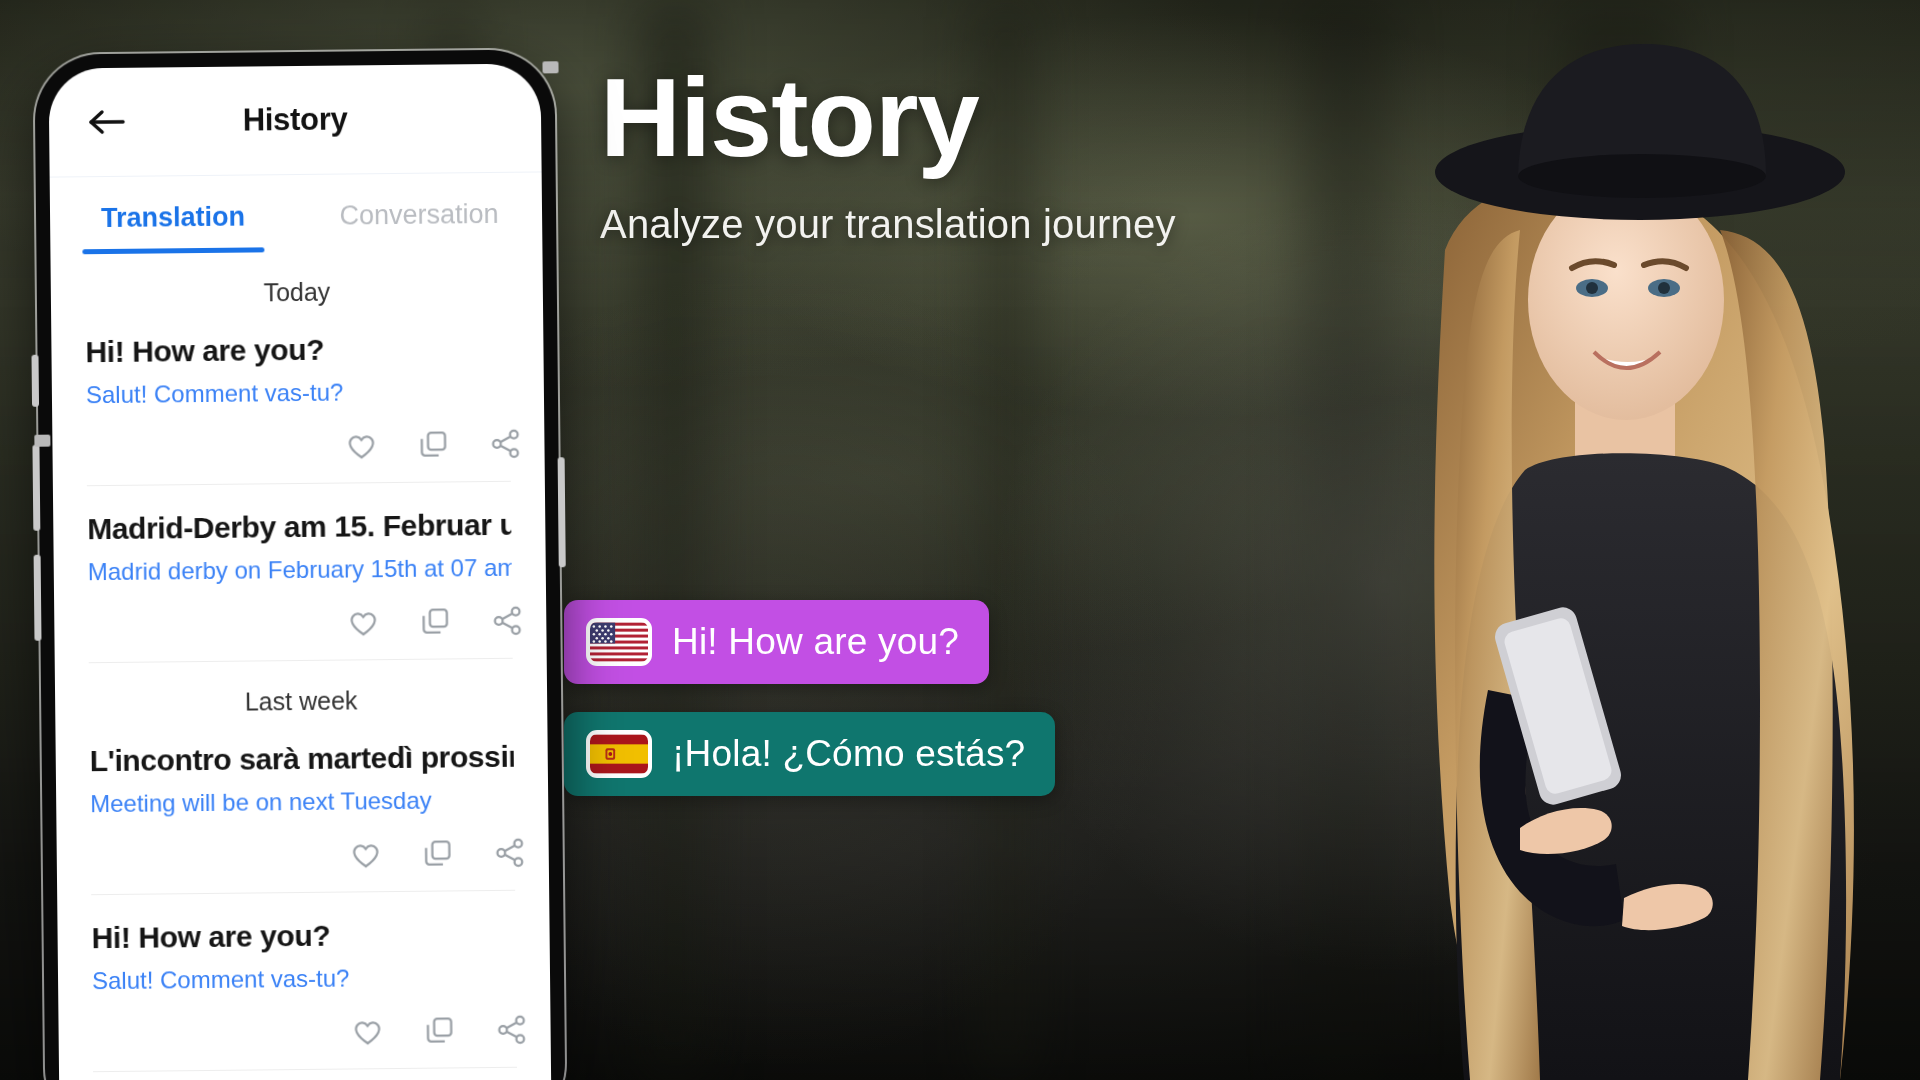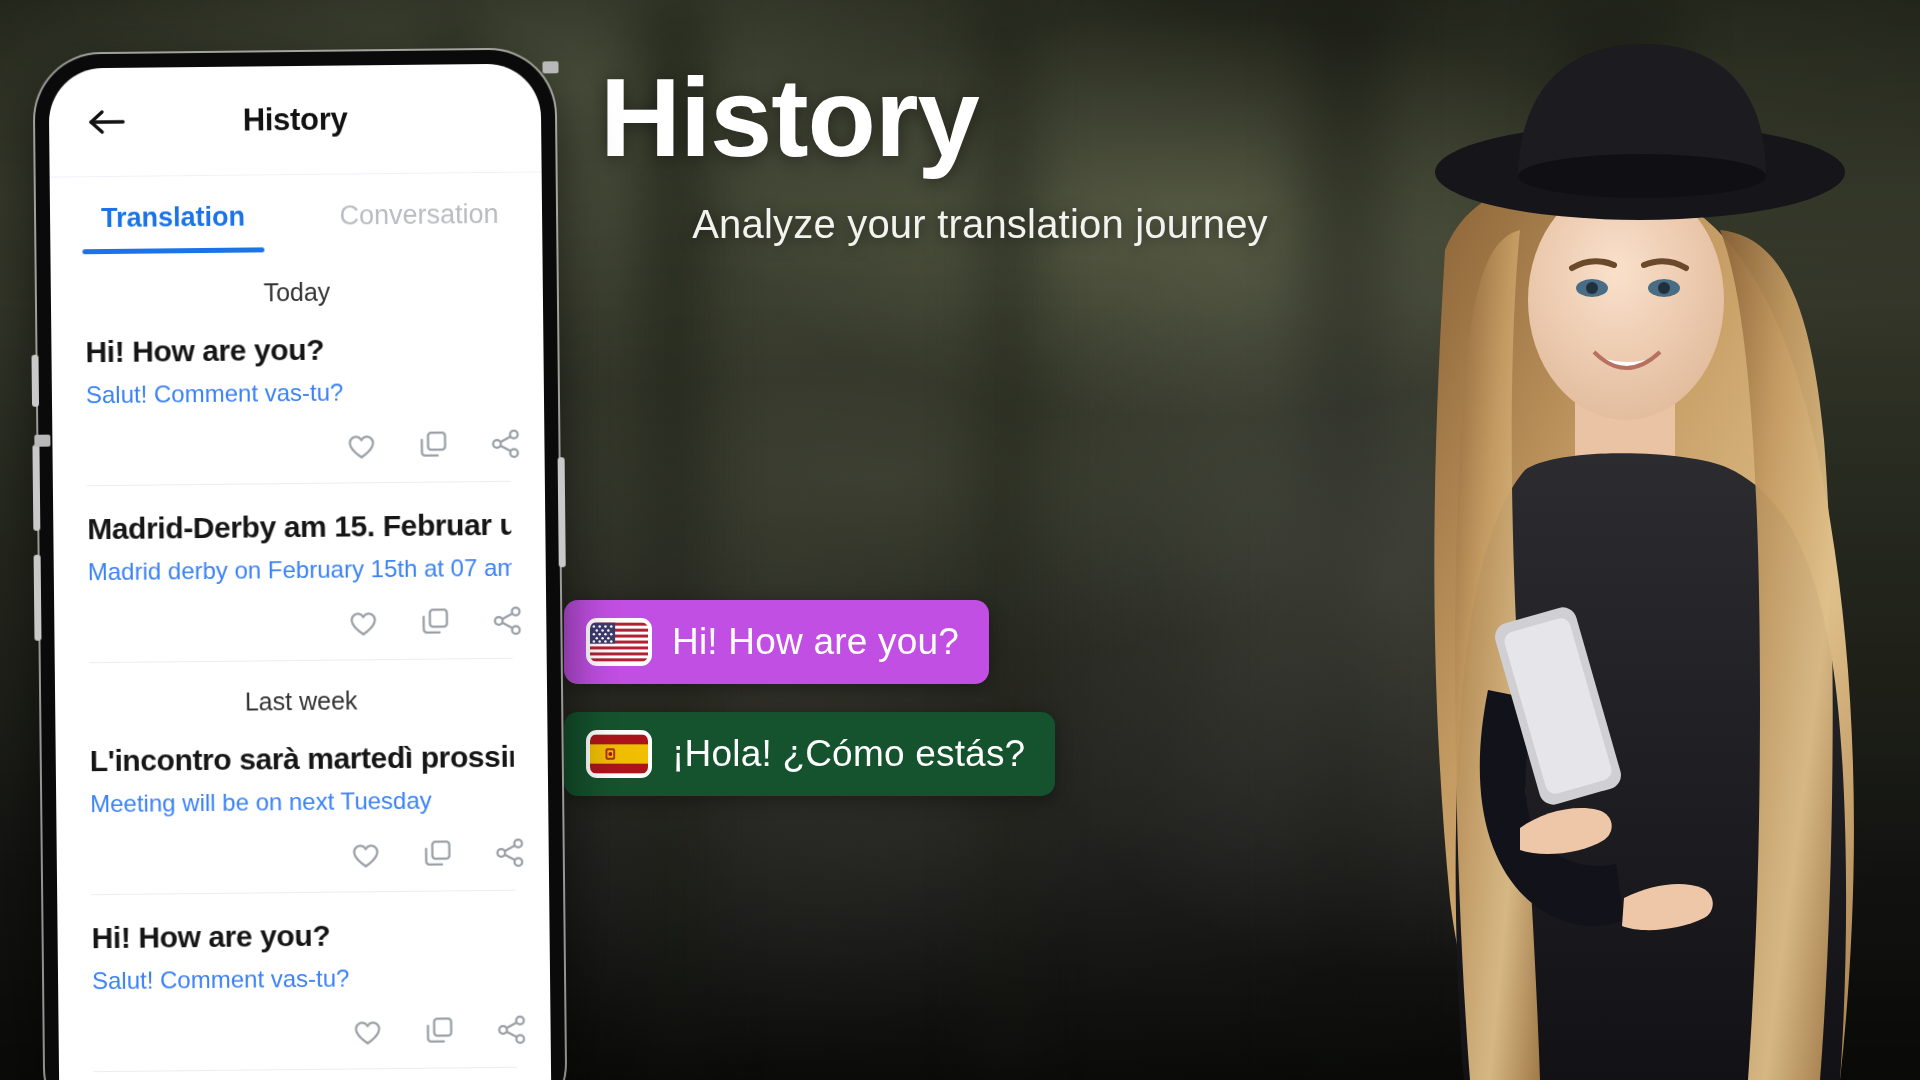--- a/index.html
+++ b/index.html
@@ -34,21 +34,21 @@
   .trunk{ position:absolute; top:0; bottom:0; filter:blur(26px); opacity:.55; }
 
   
   #hero { position:absolute; left:600px; top:62px; width:760px; z-index:6; }
   #hero-title {
     color:#ffffff; font-size:112px; line-height:1.0; font-weight:bold;
     letter-spacing:-1px; text-shadow:0 2px 18px rgba(0,0,0,.45);
   }
   #hero-sub {
     color:#f2f2ef; font-size:40px; margin-top:28px; font-weight:400;
-    letter-spacing:.2px; text-shadow:0 2px 14px rgba(0,0,0,.5);text-align:center;
+    letter-spacing:.2px; text-shadow:0 2px 14px rgba(0,0,0,.5);
   }
 
   
   #model { position:absolute; right:0; top:0; width:700px; height:1080px; z-index:5; }
 
   
   #bubbles { position:absolute; left:564px; top:600px; z-index:7; }
   .bubble {
     display:flex; align-items:center; gap:20px;
     border-radius:14px; padding:18px 30px 18px 22px;
@@ -228,21 +228,21 @@
           <circle cx="4" cy="19.6" r="1.3"></circle>
             <circle cx="10" cy="19.6" r="1.3"></circle>
             <circle cx="16" cy="19.6" r="1.3"></circle>
             <circle cx="22" cy="19.6" r="1.3"></circle>
         </g>
       </svg>
     </span>
     <span class="btext">Hi! How are you?</span>
   </div>
 
-  <div class="bubble" style="background:#14532d;">
+  <div class="bubble" style="background:#0f766e;">
     <span class="flag">
       <svg viewBox="0 0 60 40">
         <rect width="60" height="40" fill="#AA151B"></rect>
         <rect y="10" width="60" height="20" fill="#F1BF00"></rect>
         <g transform="translate(16,14)">
           <rect width="10" height="12" rx="2" fill="#AD1519" opacity=".85"></rect>
           <rect x="2" y="2" width="6" height="8" rx="1" fill="#F1BF00"></rect>
           <circle cx="5" cy="6" r="2" fill="#AD1519"></circle>
         </g>
       </svg>

